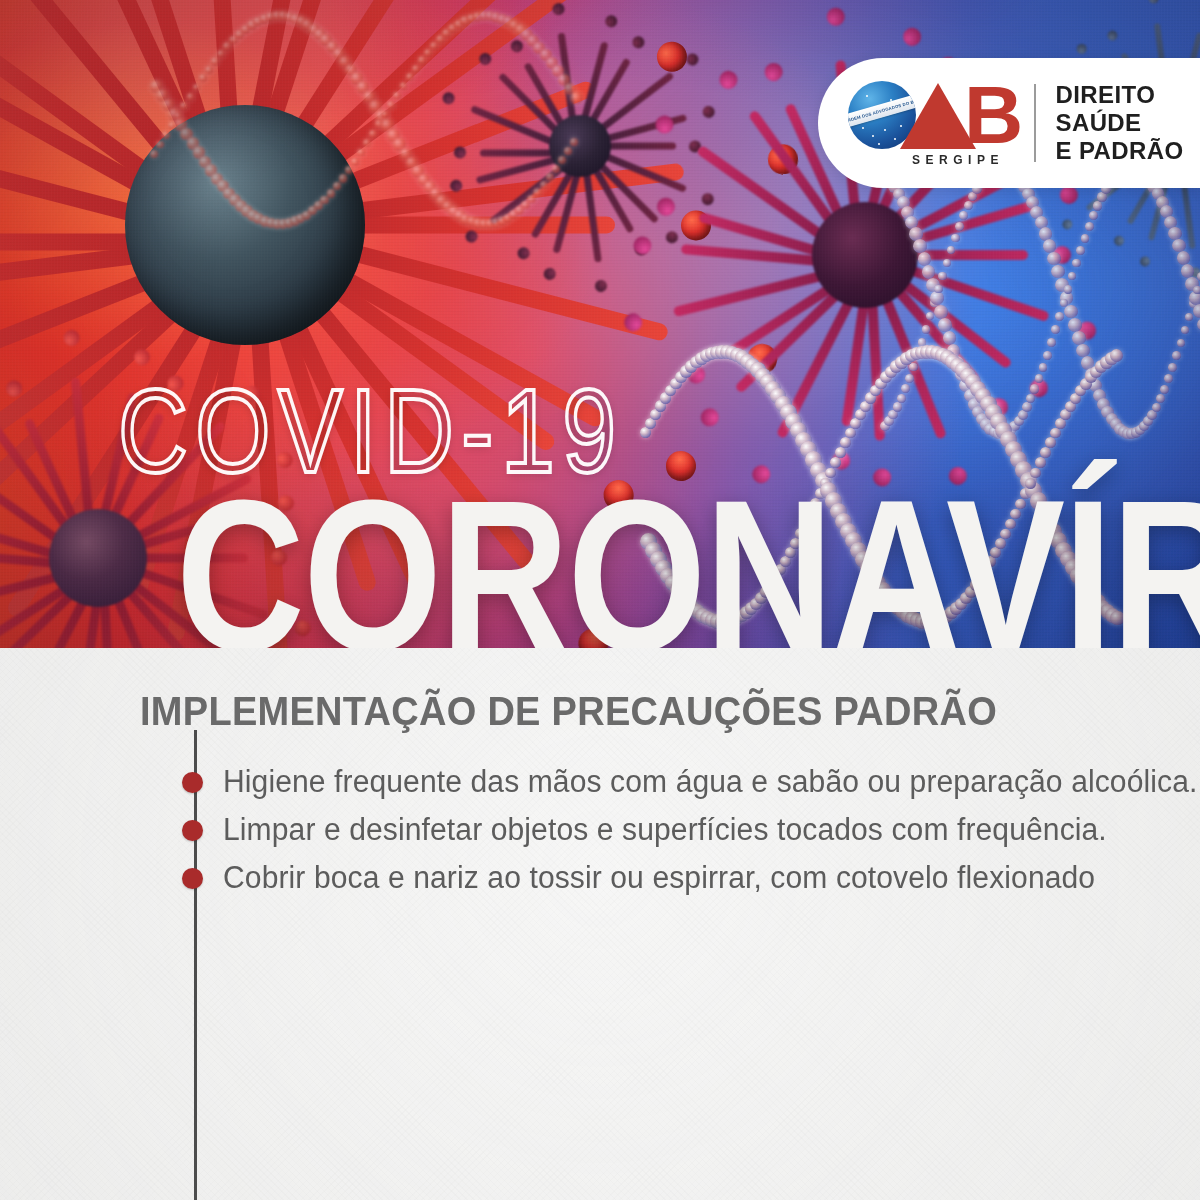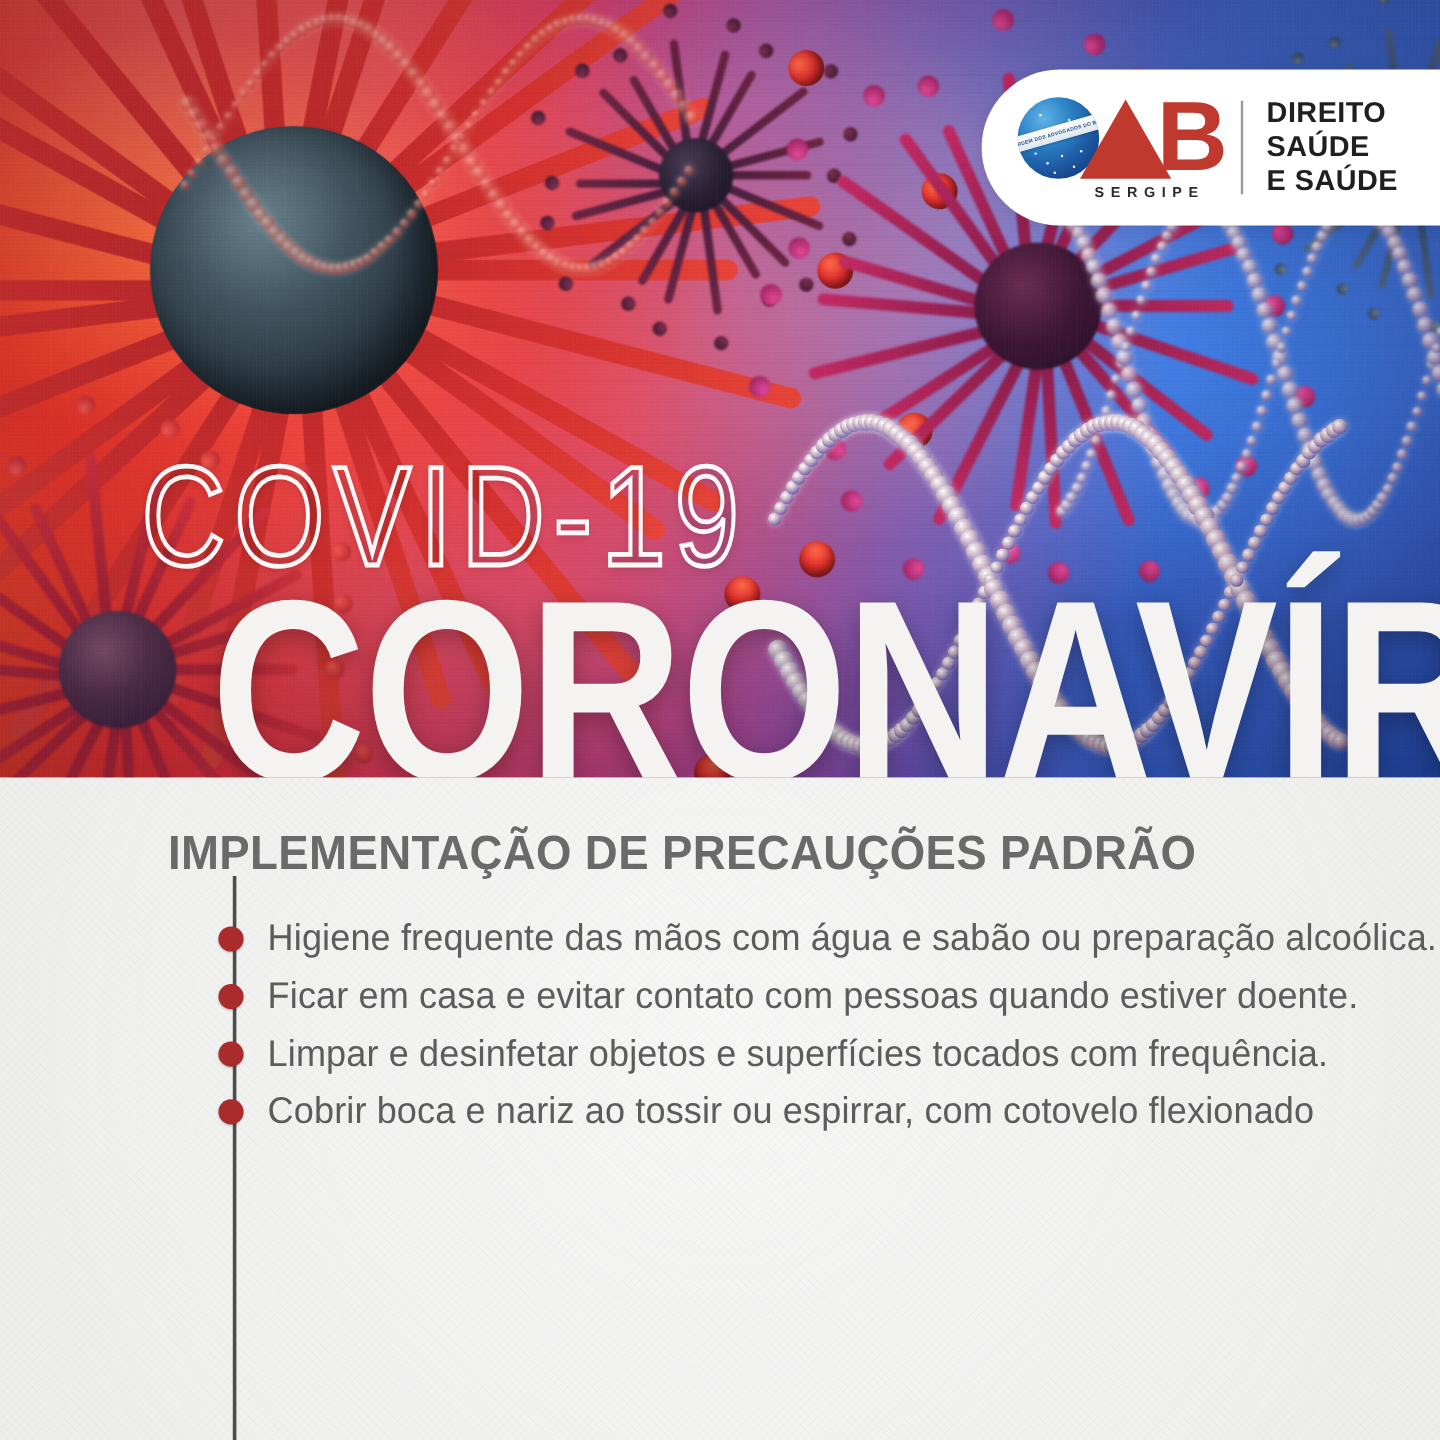--- a/index.html
+++ b/index.html
@@ -883,37 +883,33 @@
       <div class="star" style="left:18px;top:14px"></div>
       <div class="star" style="left:42px;top:18px"></div>
     </div>
     <div id="oab-a"></div>
     <div id="oab-b">B</div>
     <div id="oab-sergipe">SERGIPE</div>
   </div>
   <div id="logo-divider"></div>
   <div id="logo-text">
     <div id="direito-medico">DIREITO SAÚDE</div>
-    <div id="e-saude">E SAÚDE</div>
+    <div id="e-saude">E PADRÃO</div>
   </div>
 </div>
 
 <div id="content"></div>
 <div id="heading">IMPLEMENTAÇÃO DE PRECAUÇÕES PADRÃO</div>
 <div id="timeline"></div>
 <div id="list">
     <div class="item">
       <span class="dot"></span>
       <span class="txt">Higiene frequente das mãos com água e sabão ou preparação alcoólica.</span>
     </div>
     <div class="item">
       <span class="dot"></span>
-      <span class="txt">Ficar em casa e evitar contato com pessoas quando estiver doente.</span>
-    </div>
-    <div class="item">
-      <span class="dot"></span>
       <span class="txt">Limpar e desinfetar objetos e superfícies tocados com frequência.</span>
     </div>
     <div class="item">
       <span class="dot"></span>
       <span class="txt">Cobrir boca e nariz ao tossir ou espirrar, com cotovelo flexionado</span>
     </div>
   </div>
 
 </body></html>

